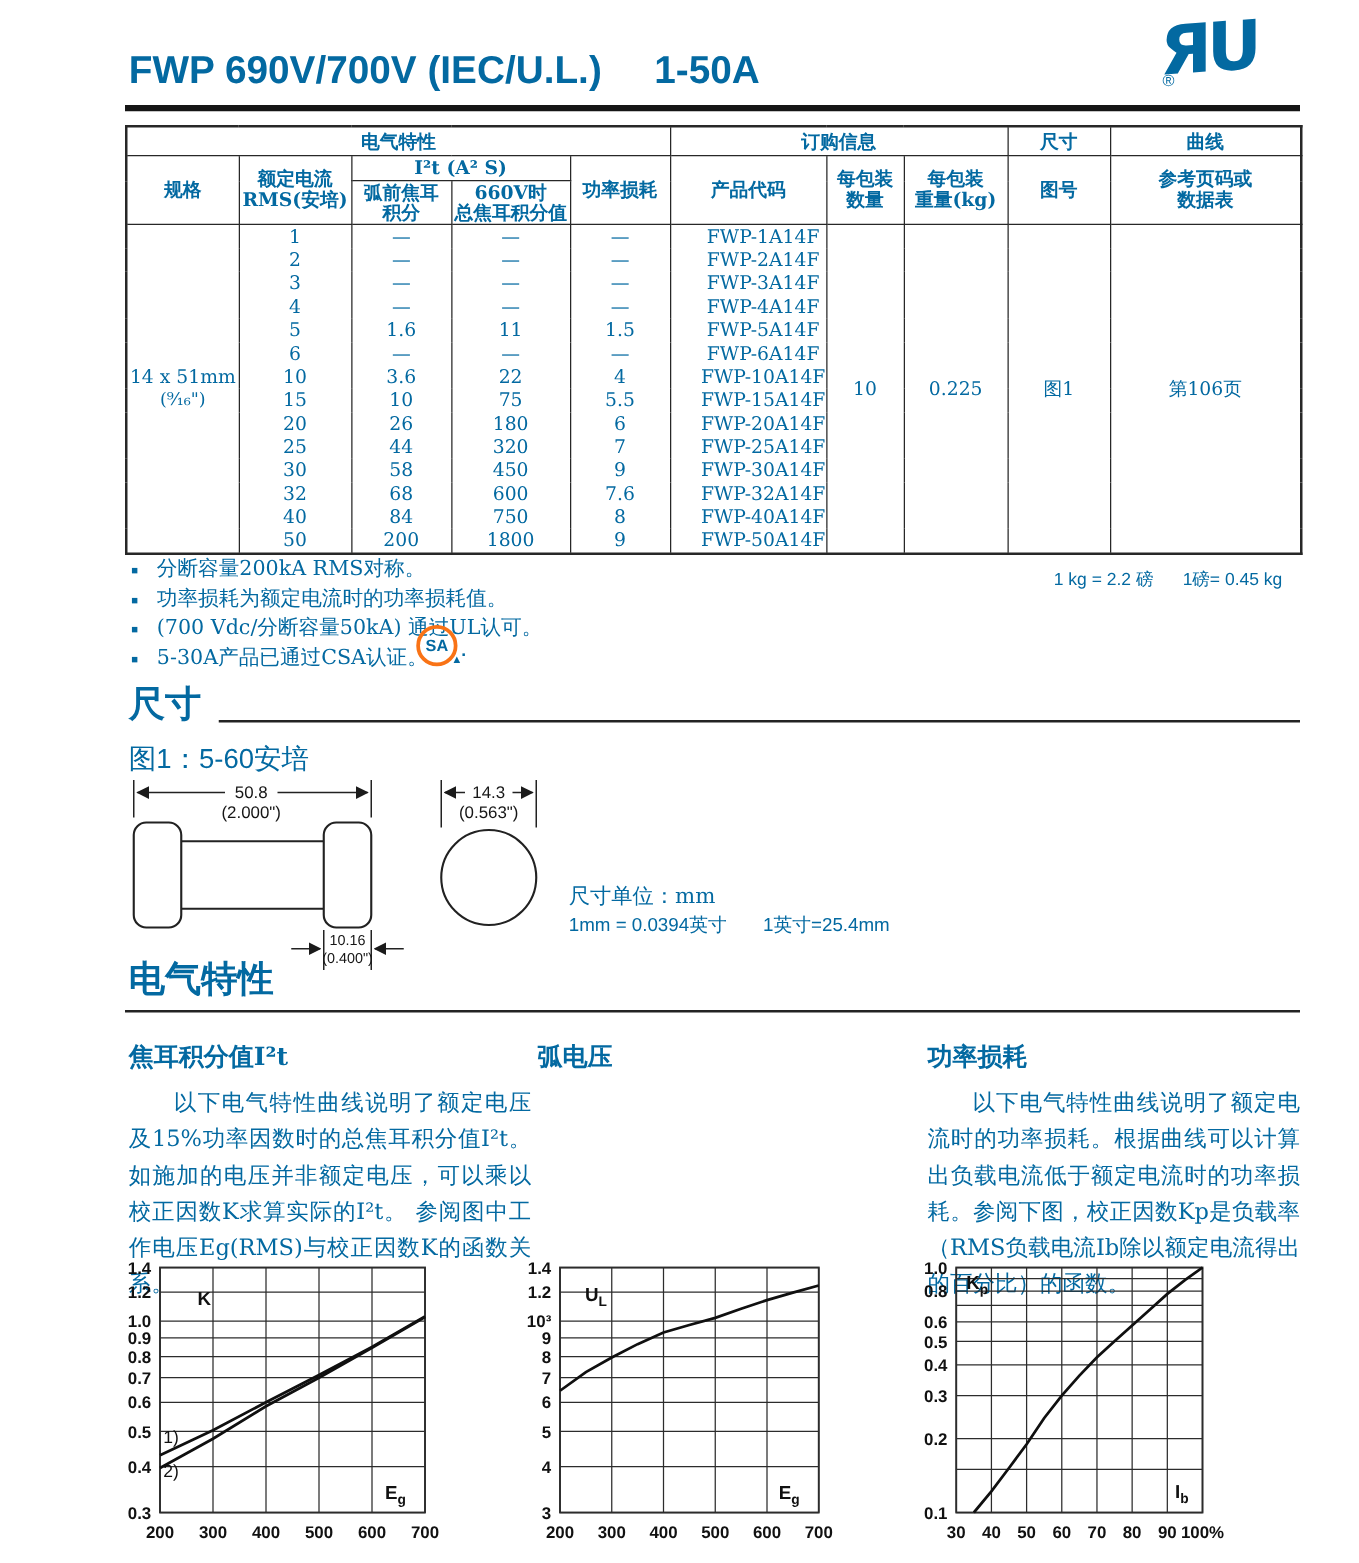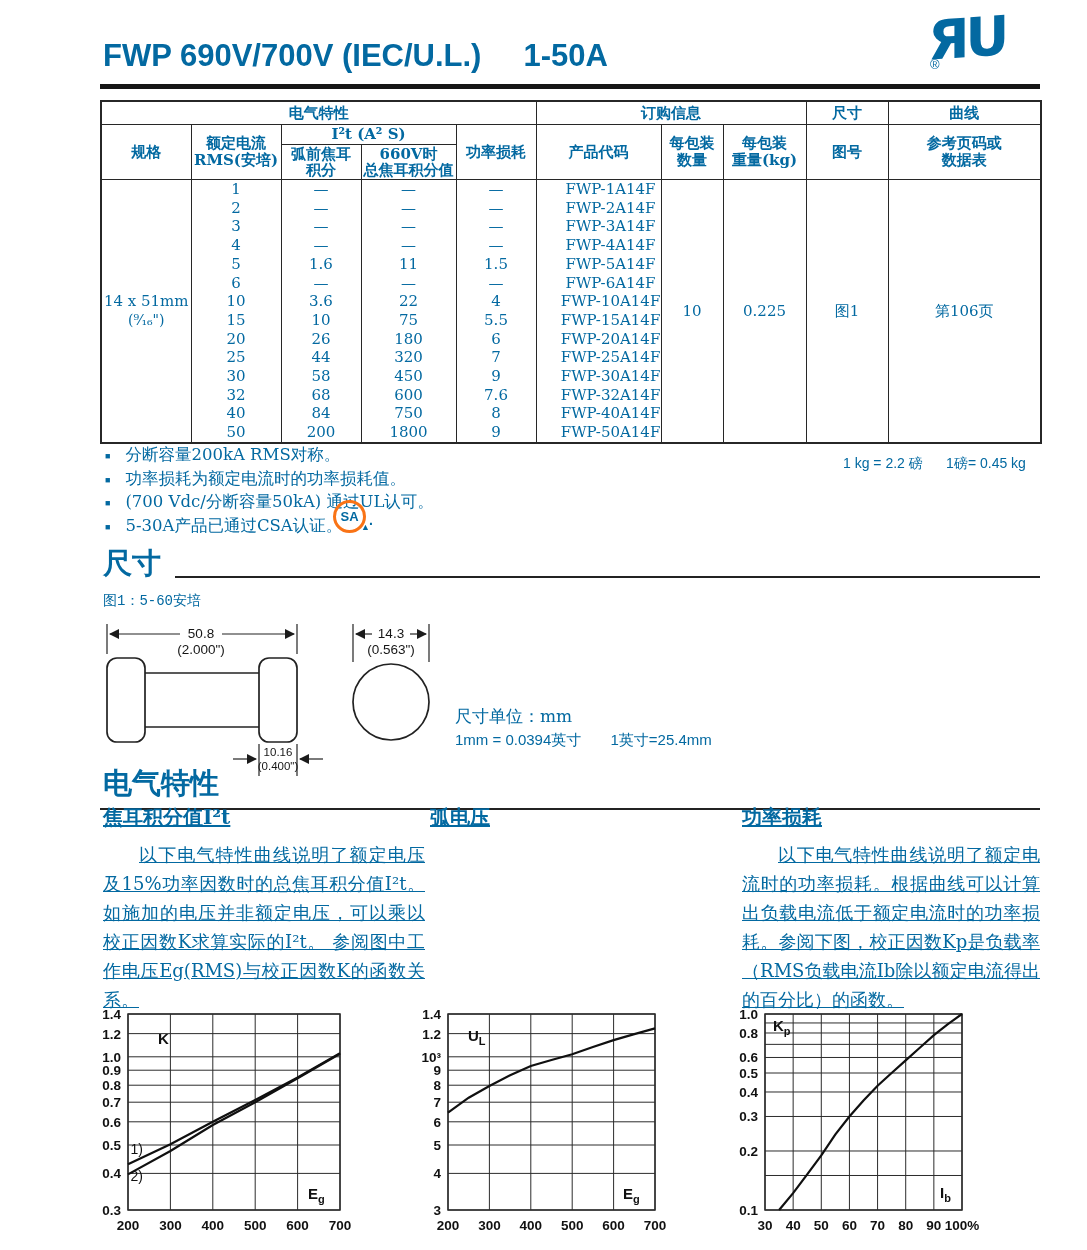--- a/index.html
+++ b/index.html
@@ -43,35 +43,35 @@
   .csa-dot{position:absolute;left:36px;top:12px;font-size:14px;font-weight:bold;}
   .csa-tri{position:absolute;left:28px;top:22px;font-size:9px;}
 
   
   .sec-head{position:absolute;left:100px;width:940px;display:flex;}
   .sec-head .txt{font-family:"DejaVu Serif","Liberation Serif",serif;font-weight:bold;
                  font-size:29px;padding-left:3px;}
   .sec-head .rule{flex:1;height:2.5px;background:#232323;align-self:flex-end;margin:0 0 6px 14px;}
   #dim-head{top:544px;}
   #elec-head{top:764px;border-bottom:2.5px solid #232323;padding-bottom:4px;}
-  .fig-label{position:absolute;left:103px;top:592px;font-size:14px;
-             font-family:Liberation Mono, monospace;}
+  .fig-label{position:absolute;left:103px;top:592px;font-size:22px;
+             font-family:Liberation Sans, sans-serif;}
   .drawing{position:absolute;left:100px;top:618px;}
   .drawing line, .drawing rect, .drawing circle{stroke:#222;fill:none;}
   .drawing .dim line{stroke-width:1.2;}
   .drawing .body line,.drawing .body rect,.drawing .body circle{stroke-width:1.7;}
   .drawing text{fill:#161616;font-size:13.5px;text-anchor:middle;
                 font-family:"Liberation Sans",sans-serif;}
   .drawing text.small{font-size:11.5px;}
   .unit-note1{position:absolute;left:455px;top:705px;font-size:17px;
               font-family:"DejaVu Serif","Liberation Serif",serif;}
   .unit-note2{position:absolute;left:455px;top:731px;font-size:15px;white-space:pre;}
 
   
-  .ecol{position:absolute;top:804px;text-decoration:underline;}
+  .ecol{position:absolute;top:832px;}
   .ecol h3{margin:0;font-size:20px;font-family:"DejaVu Serif","Liberation Serif",serif;}
   .ecol p{margin:9px 0 0 0;font-size:18px;line-height:29px;text-align:justify;text-indent:2em;
           font-family:"DejaVu Serif","Liberation Serif",serif;}
   #ecol1{left:103px;width:322px;}
   #ecol2{left:430px;width:308px;}
   #ecol3{left:742px;width:298px;}
 
   
   .chart{position:absolute;}
   #chart0{left:95px;top:1006px;}

